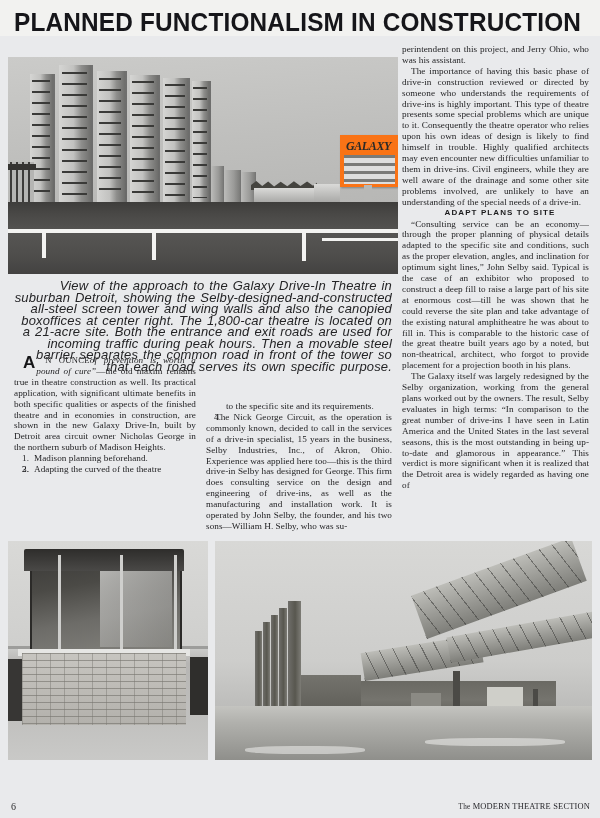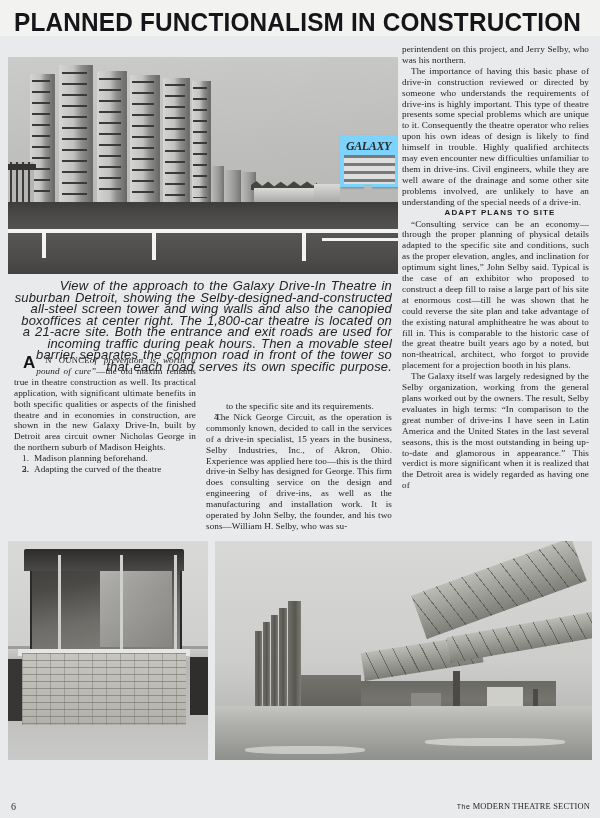--- a/index.html
+++ b/index.html
@@ -74,21 +74,21 @@
     position: absolute; bottom: 72px;
     background: linear-gradient(90deg, #bcbcba 0%, #9b9b99 60%, #7b7b79 100%);
     box-shadow: 1px 0 0 rgba(50,50,50,.5);
   }
   .rail {
     position: absolute;
     background: #f3f3f1;
   }
   .marquee {
     position: absolute;
-    background: #7dd3fc;
+    background: #f97316;
     box-shadow: 1px 1px 2px rgba(0,0,0,.3);
   }
   .marquee .word {
     position: absolute; left: 6px; top: 4px;
     font-family: "Liberation Serif", serif;
     font-style: italic;
     font-weight: bold;
     font-size: 12px;
     color: #2a2a28;
     letter-spacing: -0.4px;
@@ -257,21 +257,21 @@
     font-size: 10px;
     color: #2a2a2c;
   }
   .footer-right {
     position: absolute; right: 10px; top: 802px;
     font-family: "Liberation Serif", serif;
     font-size: 8.4px;
     color: #26262a;
     letter-spacing: 0.2px;
   }
-  .footer-right .small { font-size: 7.2px; font-family: Liberation Mono, monospace; }
+  .footer-right .small { font-size: 7.2px; }
 </style>
 </head>
 <body>
 
 <div id="page">
 
   <div class="title-bar"></div>
   <div class="article-title">PLANNED FUNCTIONALISM IN CONSTRUCTION</div>
 
   <div class="photo" id="photo-main">
@@ -337,21 +337,21 @@
 
   <div class="col" id="col2">
     <ol>
       <li style="list-style:none; padding-left:12px;margin-top:46px;"><span>to the specific site and its requirements.</span></li>
       <li><span class="num">4.</span></li>
     </ol>
     <p>The Nick George Circuit, as the operation is commonly known, decided to call in the services of a drive-in specialist, 15 years in the business, Selby Industries, Inc., of Akron, Ohio. Experience was applied here too—this is the third drive-in Selby has designed for George. This firm does consulting service on the design and engineering of drive-ins, as well as the manufacturing and installation work. It is operated by John Selby, the founder, and his two sons—William H. Selby, who was su-</p>
   </div>
 
   <div class="col" id="col3">
-    <p class="noindent">perintendent on this project, and Jerry Selby, who was his northern.</p>
+    <p class="noindent">perintendent on this project, and Jerry Ohio, who was his assistant.</p>
     <p>The importance of having this basic phase of drive-in construction reviewed or directed by someone who understands the requirements of drive-ins is highly important. This type of theatre presents some special problems which are unique to it. Consequently the theatre operator who relies upon his own ideas of design is likely to find himself in trouble. Highly qualified architects may even encounter new difficulties unfamiliar to them in drive-ins. Civil engineers, while they are well aware of the drainage and some other site problems involved, are unlikely to have an understanding of the special needs of a drive-in.</p>
     <p class="subhead">ADAPT PLANS TO SITE</p>
     <p>“Consulting service can be an economy—through the proper planning of physical details adapted to the specific site and conditions, such as the proper elevation, angles, and inclination for optimum sight lines,” John Selby said. Typical is the case of an exhibitor who proposed to construct a deep fill to raise a large part of his site at enormous cost—till he was shown that he could reverse the site plan and take advantage of the existing natural amphitheatre he was about to fill in. This is comparable to the historic case of the great theatre built years ago by a noted, but non-theatrical, architect, who forgot to provide placement for a projection booth in his plans.</p>
     <p>The Galaxy itself was largely redesigned by the Selby organization, working from the general plans worked out by the owners. The result, Selby evaluates in high terms: “In comparison to the great number of drive-ins I have seen in Latin America and the United States in the last several seasons, this is the most outstanding in being up-to-date and glamorous in appearance.” This verdict is more significant when it is realized that the Detroit area is widely regarded as having one of</p>
   </div>
 
   <div class="photo" id="photo-boxoffice">
     <div class="bg"></div>
     <div class="horizon"></div>
     <div class="sidewall-l"></div>

